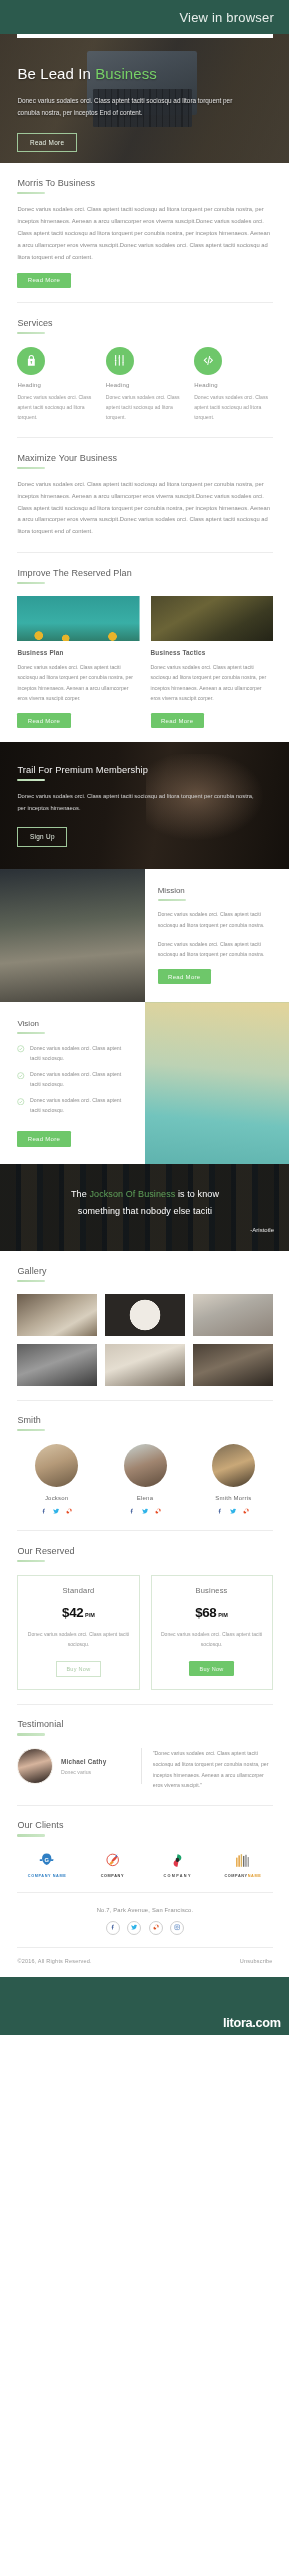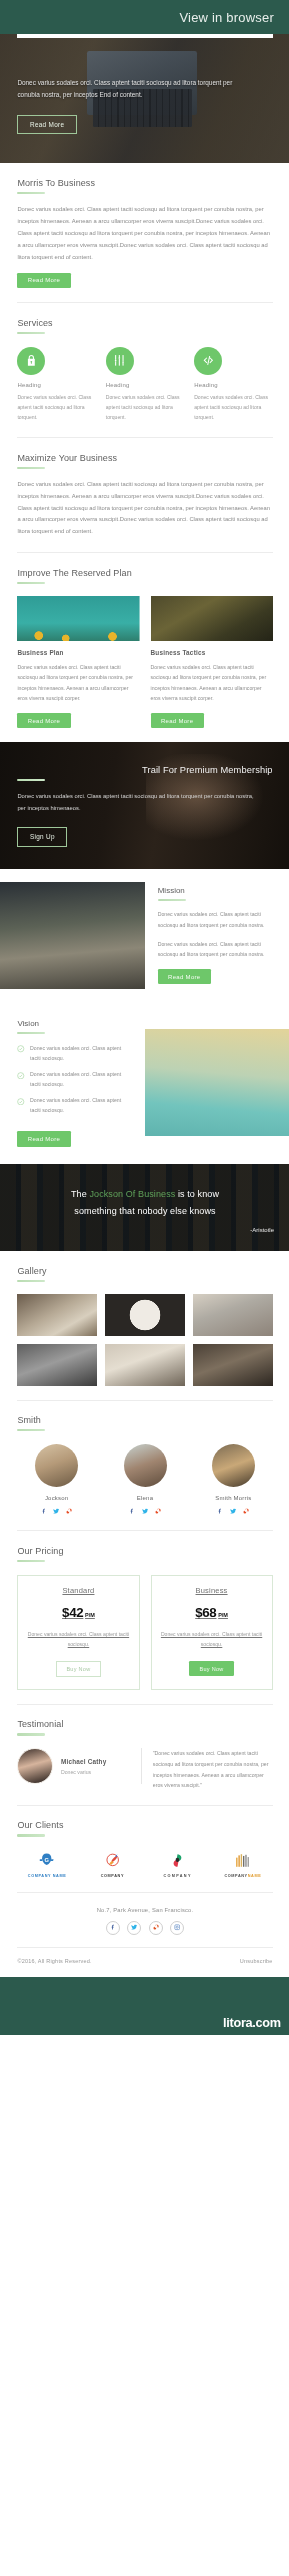--- a/index.html
+++ b/index.html
@@ -114,26 +114,26 @@
   .band {
     position:relative;
     background:linear-gradient(100deg,#120f0c 0%,#1d1712 38%,#2b221a 55%,#14100c 100%);
     padding:23px 17.4px 22px 17.4px;
     overflow:hidden;
   }
   .band:before{
     content:""; position:absolute; right:17.4px; top:11.6px; width:127px; height:93px;
     background:radial-gradient(ellipse at 40% 45%, rgba(150,120,95,.55), rgba(40,30,22,0) 62%);
   }
-  .band h2 { position:relative; color:#f2f2f2; font-size:9.3px; font-weight:400; letter-spacing:0.1px;text-align:right; }
+  .band h2 { position:relative; color:#f2f2f2; font-size:9.3px; font-weight:400; letter-spacing:0.1px; }
   .band .rule { position:relative; }
   .band p { position:relative; color:#d8d8d8; font-size:5.8px; line-height:2.0; margin-top:9.9px; max-width:243px; }
 
   
-  .split { display:flex;align-items:center; }
+  .split { display:flex; }
   .split .media { width:145px; min-height:107px; background-size:cover; background-position:center; }
   .media-crowd{background:linear-gradient(175deg,#2a3036 0%,#5c6256 40%,#8c8777 65%,#43413a 100%);}
   .media-lift{background:linear-gradient(185deg,#e3d49a 0%,#bcd2b4 42%,#72c4bd 72%,#5fb3ae 100%);}
   .split .pane { flex:1; padding:17.4px 12.7px; }
   .split .pane h3 { font-size:8px; color:#5e5e5e; font-weight:400; }
   .split .pane p { font-size:5.2px; line-height:2.05; color:#8f8f8f; margin-top:8px; }
 
   
   .vlist { margin-top:9.3px; }
   .vitem { display:flex; gap:5.2px; margin-bottom:6.4px; }
@@ -167,21 +167,21 @@
   .member { flex:1; text-align:center; }
   .avatar { width:43px; height:43px; border-radius:50%; margin:0 auto; background-size:cover; background-position:center; }
   .a1{background:linear-gradient(160deg,#d6c3a5 0%,#b59a79 45%,#6c5a44 100%);}
   .a2{background:linear-gradient(160deg,#c7d2cf 0%,#a08570 48%,#5e4c3c 100%);}
   .a3{background:linear-gradient(160deg,#7a6a52 0%,#c9a878 50%,#43382a 100%);}
   .member .name { font-size:6px; color:#6a6a6a; margin-top:7.5px; letter-spacing:0.2px; }
   .socials { display:flex; justify-content:center; gap:6.4px; margin-top:5.8px; }
   .socials svg { width:6.4px; height:6.4px; }
 
   
-  .price-row { display:flex; gap:11px; margin-top:12.7px;text-decoration:underline; }
+  .price-row { display:flex; gap:11px; margin-top:12.7px; }
   .plan { flex:1; border:0.6px solid #d9e8d6; padding:10.4px 8px 11.6px 8px; text-align:center; }
   .plan .pname { font-size:7.5px; color:#717171; font-weight:400; letter-spacing:0.2px; }
   .plan .amount { margin-top:9.9px; color:#111; }
   .plan .amount .num { font-size:13.3px; font-weight:700; letter-spacing:-0.3px; }
   .plan .amount .per { font-size:5.5px; font-weight:700; margin-left:1.7px; }
   .plan .pdesc { font-size:5.1px; line-height:1.9; color:#9a9a9a; margin-top:9.9px; }
   .btn-buy-outline { display:inline-block; margin-top:11.6px; border:0.6px solid #cfe4cb; color:#a9c9a4; font-size:5.5px; padding:4px 9.9px; text-decoration:none; letter-spacing:0.3px;}
   .btn-buy-solid { display:inline-block; margin-top:11.6px; background:#6ec76a; color:#f2faf1; font-size:5.5px; padding:4.6px 10.4px; text-decoration:none; letter-spacing:0.3px; border-radius:1.2px;}
 
   
@@ -222,20 +222,21 @@
   <div class="topbar">
     <a href="#">View in browser</a>
   </div>
 
   <div class="hero">
     <div class="navbar">
       
       
     </div>
     <div class="hero-inner">
+      <h1><span>Be Lead In </span><span class="accent">Business</span></h1>
       <p>Donec varius sodales orci. Class aptent taciti sociosqu ad litora torquent per conubia nostra, per inceptos End of content.</p>
       <a class="btn-ghost" href="#">Read More</a>
     </div>
   </div>
 
   <div class="section">
     <h2 class="sec-title">Morris To Business</h2>
     <div class="rule"></div>
     <p class="body-copy">Donec varius sodales orci. Class aptent taciti sociosqu ad litora torquent per conubia nostra, per inceptos himenaeos. Aenean a arcu ullamcorper eros viverra suscipit.Donec varius sodales orci. Class aptent taciti sociosqu ad litora torquent per conubia nostra, per inceptos himenaeos. Aenean a arcu ullamcorper eros viverra suscipit.Donec varius sodales orci. Class aptent taciti sociosqu ad litora torquent end of content.</p>
     <a class="btn-green" href="#">Read More</a>
@@ -355,21 +356,21 @@
               </svg></span>
           <span class="txt">Donec varius sodales orci. Class aptent taciti sociosqu.</span>
         </div>
       </div>
       <a class="btn-green" href="#">Read More</a>
     </div>
     <div class="media media-lift"></div>
   </div>
 
   <div class="quote">
-    <h2><span>The </span><span class="accent">Jockson Of Business</span><span> is to know</span><br><span>something that nobody else knows</span></h2>
+    <h2><span>The </span><span class="accent">Jockson Of Business</span><span> is to know</span><br><span>something that nobody else taciti</span></h2>
     <div class="author">-Aristotle</div>
   </div>
 
   <div class="section">
     <h2 class="sec-title">Gallery</h2>
     <div class="rule"></div>
     <div class="gal-grid">
       <div class="gal-cell g1"></div>
       <div class="gal-cell g2"></div>
       <div class="gal-cell g3"></div>
@@ -427,21 +428,21 @@
           <a href="#"><svg viewBox="0 0 24 24" fill="#e64b23">
                 <path d="M12 3a5 5 0 0 0-5 5v4.3l-2.8-1.2L2 13.5v2.2A5 5 0 0 0 12 16v-2.4l-2.2 1-2.3-1V8a4.5 4.5 0 0 1 9 0v4.6l2.3 1 2.2-1V8a5 5 0 0 0-5-5h-4z"></path>
               </svg></a>
         </div>
       </div>
     </div>
   </div>
   <div class="hr"></div>
 
   <div class="section">
-    <h2 class="sec-title">Our Pricing</h2>
+    <h2 class="sec-title">Our Reserved</h2>
     <div class="rule"></div>
     <div class="price-row">
       <div class="plan">
         <div class="pname">Standard</div>
         <div class="amount"><span class="num">$42</span><span class="per">P/M</span></div>
         <div class="pdesc">Donec varius sodales orci. Class aptent taciti sociosqu.</div>
         <a class="btn-buy-outline" href="#">Buy Now</a>
       </div>
       <div class="plan">
         <div class="pname">Business</div>

